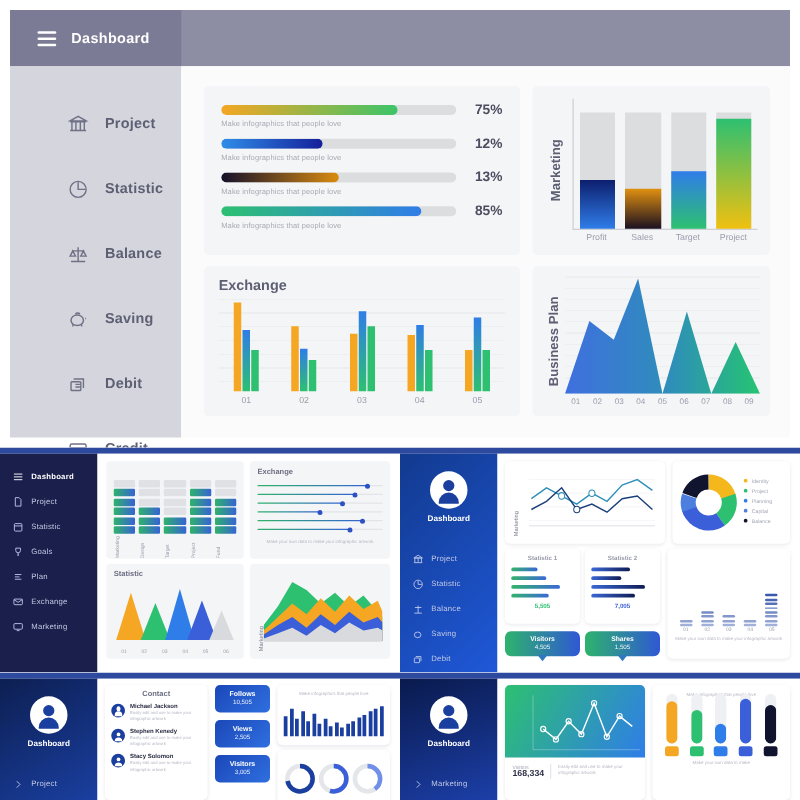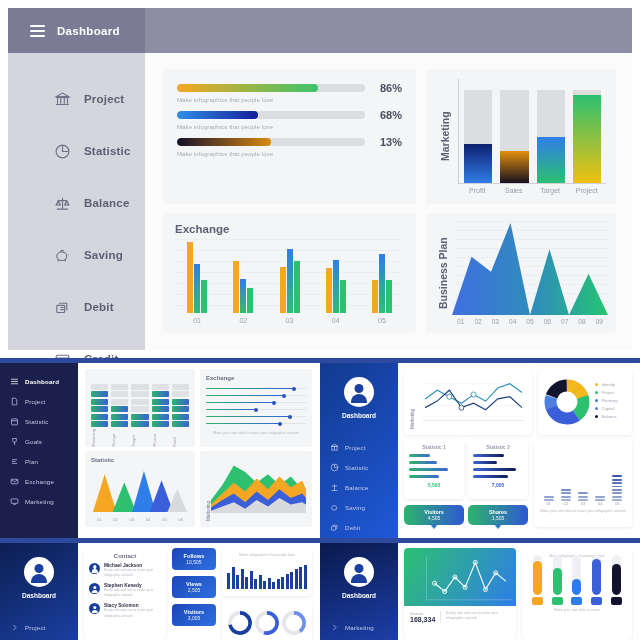--- a/index.html
+++ b/index.html
@@ -247,39 +247,48 @@
   </div>
 
   <div class="content">
 
     <div class="card card-progress">
       <div class="prow">
         <div class="prow-bar-wrap">
           <div class="ptrack">
               <div class="pfill" id="pf0" style="width: 75%; background: linear-gradient(90deg, rgb(245, 166, 35), rgb(60, 196, 106));"></div>
             </div>
-          <span class="ppct">86%</span>
+          <span class="ppct">75%</span>
         </div>
         <div class="pcap">Make infographics that people love</div>
       </div>
       <div class="prow">
         <div class="prow-bar-wrap">
           <div class="ptrack">
               <div class="pfill" id="pf1" style="width: 43%; background: linear-gradient(90deg, rgb(47, 141, 232), rgb(20, 32, 155));"></div>
             </div>
-          <span class="ppct">68%</span>
+          <span class="ppct">12%</span>
         </div>
         <div class="pcap">Make infographics that people love</div>
       </div>
       <div class="prow">
         <div class="prow-bar-wrap">
           <div class="ptrack">
               <div class="pfill" id="pf2" style="width: 50%; background: linear-gradient(90deg, rgb(20, 16, 42), rgb(217, 139, 16));"></div>
             </div>
           <span class="ppct">13%</span>
+        </div>
+        <div class="pcap">Make infographics that people love</div>
+      </div>
+      <div class="prow">
+        <div class="prow-bar-wrap">
+          <div class="ptrack">
+              <div class="pfill" id="pf3" style="width: 85%; background: linear-gradient(90deg, rgb(45, 192, 113), rgb(47, 125, 232));"></div>
+            </div>
+          <span class="ppct">85%</span>
         </div>
         <div class="pcap">Make infographics that people love</div>
       </div>
     </div>
 
     <div class="card card-marketing">
       <div class="mk-wrap">
         <div class="mk-ylab">Marketing</div>
         <div class="mk-plot">
           <div class="mk-bars" id="mk-bars">

